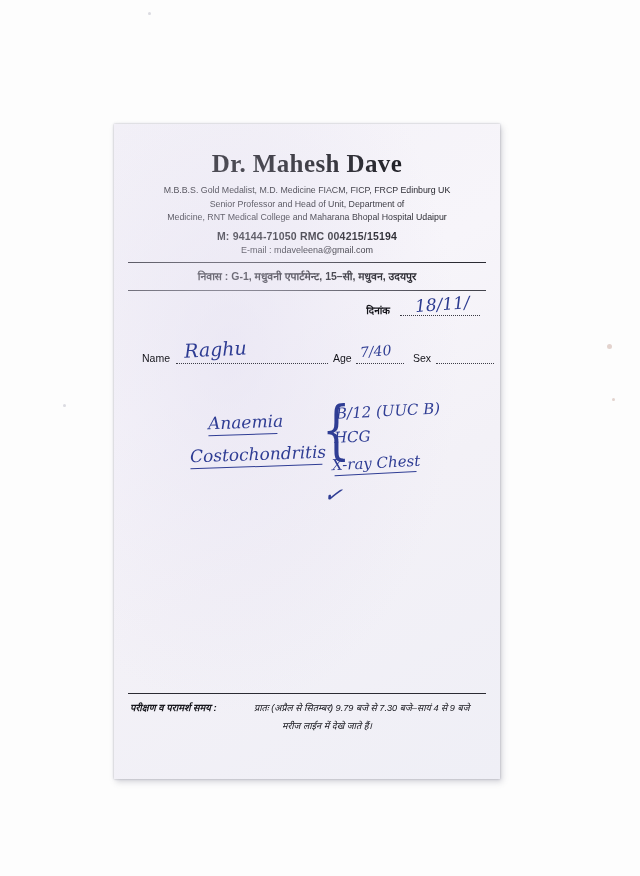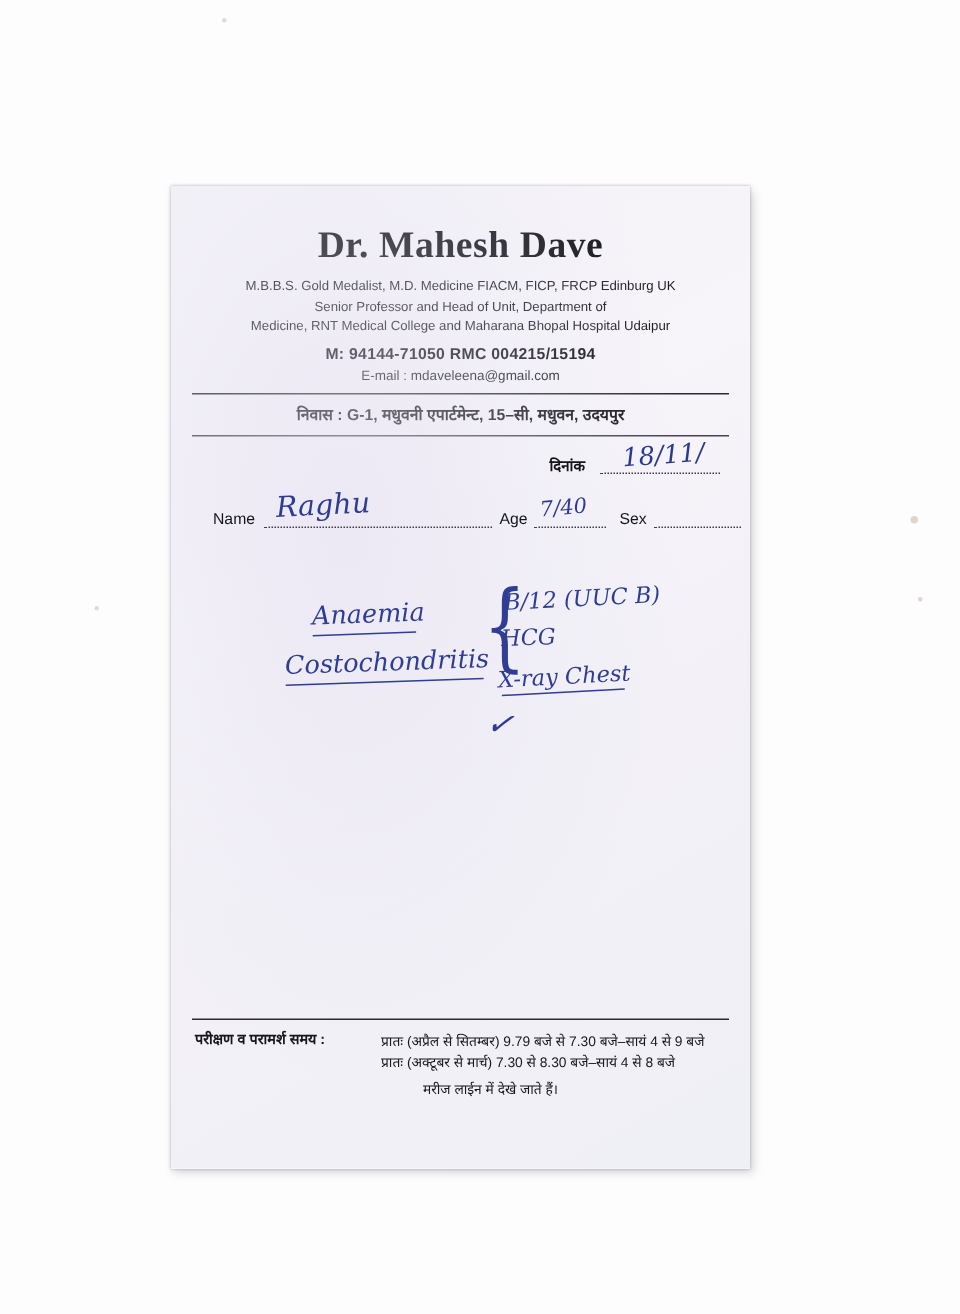--- a/index.html
+++ b/index.html
@@ -120,21 +120,21 @@
     font-family: "DejaVu Serif", serif;
     font-size: 17px;
     color: #2b3a8f;
     transform: rotate(-4deg);
     font-style: italic;
   }
 
   
   .nas-row {
     position: relative;
-    margin: 12px 14px 0 14px;
+    margin: 24px 14px 0 14px;
     height: 26px;
     font-size: 10.5px;
     color: #14141a;
     text-decoration: underline;
   }
   .nas-label { position: absolute; top: 8px; font-weight: normal; }
   .lbl-name { left: 14px; }
   .lbl-age  { left: 205px; text-align: right; }
   .lbl-sex  { left: 285px; }
   .dot-line {
@@ -236,20 +236,21 @@
     height: 1px;
     background: #2b2b33;
     margin: 0 14px 7px 14px;
   }
   .footer-body {
     position: relative;
     margin: 0 14px;
     font-size: 9.2px;
     color: #16161c;
     line-height: 14.5px;
+    font-style: italic;
   }
   .f-title {
     position: absolute;
     left: 2px;
     top: 0;
     font-weight: bold;
     font-size: 9.6px;
   }
   .f-lines {
     margin-left: 126px;
@@ -317,18 +318,17 @@
 
     <span class="hw hw-tick">✓</span>
   </div>
 
   <div class="footer">
     <div class="footer-rule"></div>
     <div class="footer-body">
       <span class="f-title">परीक्षण व परामर्श समय :</span>
       <div class="f-lines">
         <div>प्रातः (अप्रैल से सितम्बर) 9.79 बजे से 7.30 बजे–सायं 4 से 9 बजे</div>
-        <div>प्रातः (अक्टूबर से मार्च) 7.30 से 8.30 बजे–सायं 4 से 8 बजे</div>
       </div>
       <div class="f-last">मरीज लाईन में देखे जाते हैं।</div>
     </div>
   </div>
 </div>
 
 </body></html>

